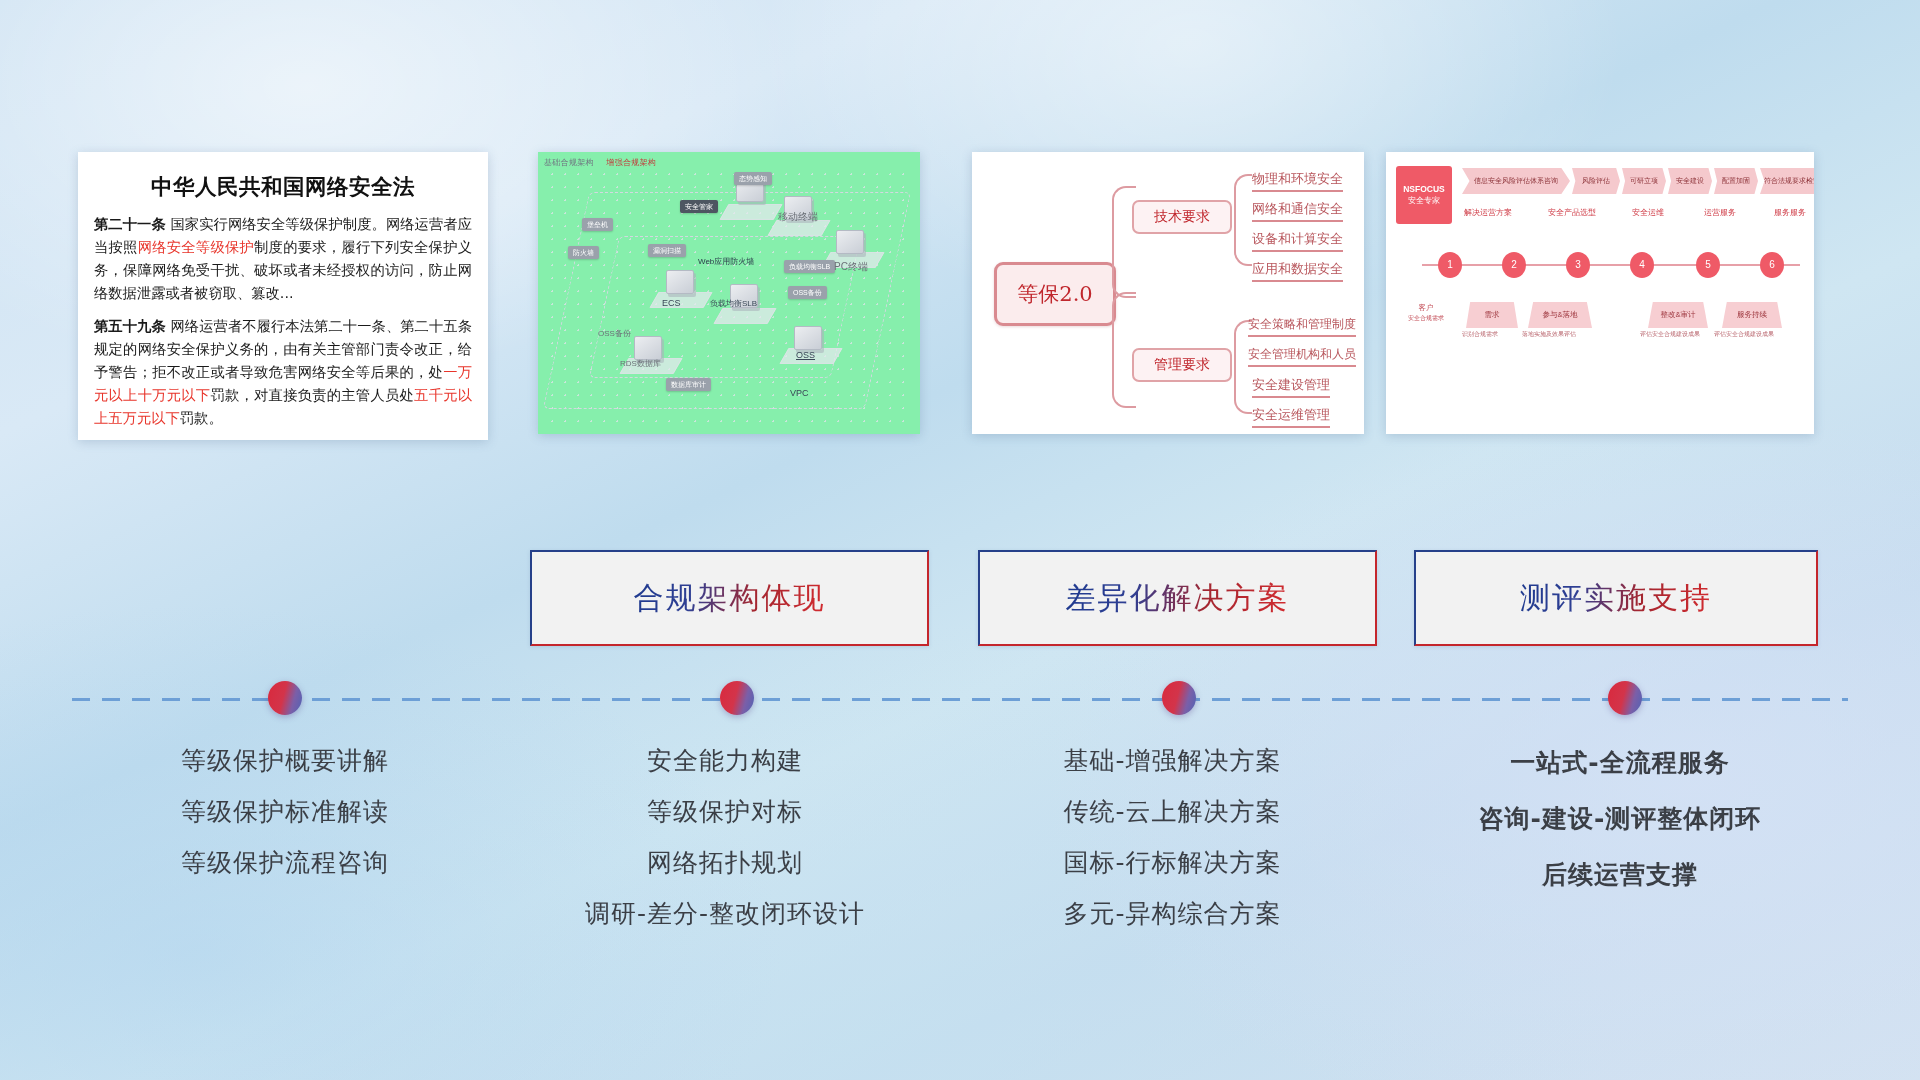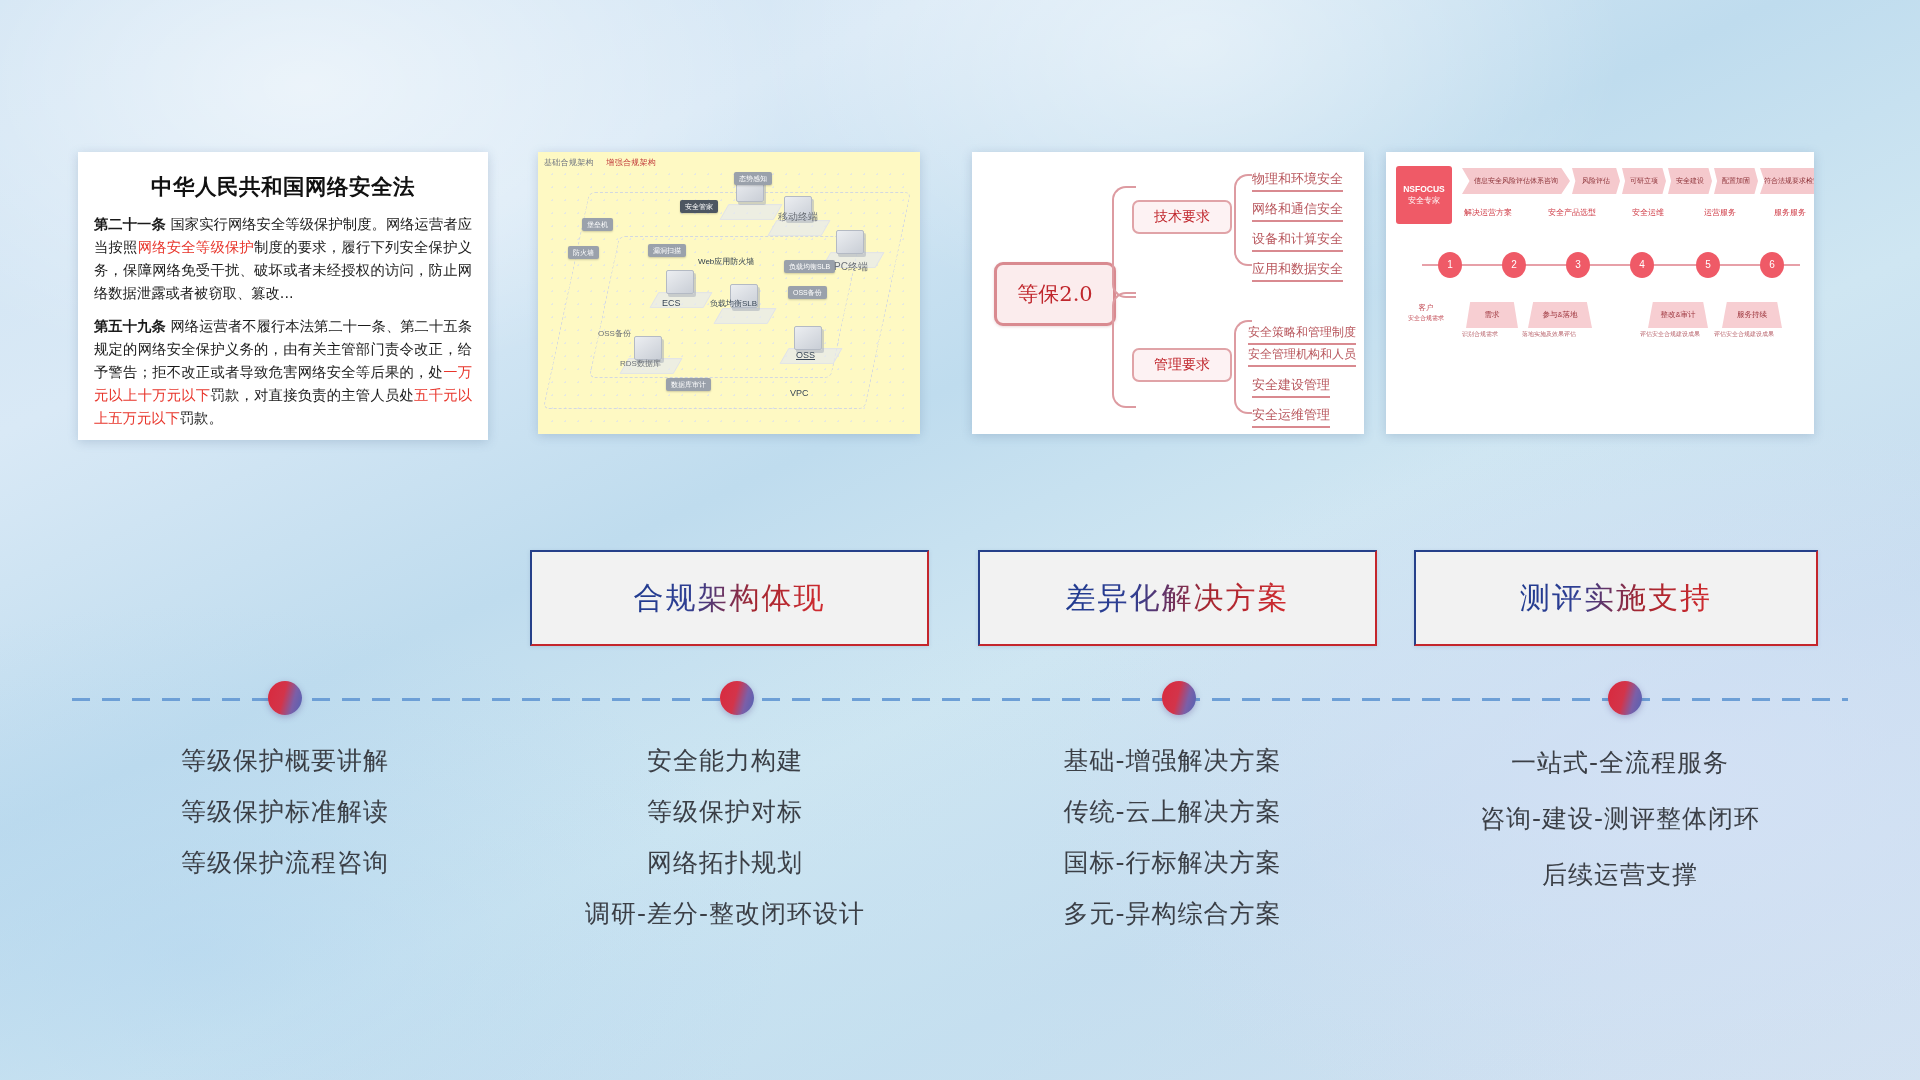--- a/index.html
+++ b/index.html
@@ -27,21 +27,21 @@
 
   
   .law{padding:14px 16px 10px;box-sizing:border-box;height:100%;
        font-family:"DejaVu Sans","Liberation Sans",sans-serif;}
   .law h1{margin:6px 0 12px;text-align:center;font-size:21.5px;font-weight:bold;color:#111;letter-spacing:.5px;}
   .law p{margin:0 0 9px;font-size:14.3px;line-height:1.62;color:#1a1a1a;text-align:justify;}
   .law b{font-weight:bold;}
   .law .rd{color:#e8342a;}
 
   
-  .arch{position:relative;width:100%;height:100%;background:#fef9c3;text-align:center;}
+  .arch{position:relative;width:100%;height:100%;background:#86efac;text-align:center;}
   .arch .tagbar{position:absolute;left:6px;top:5px;font-size:8px;color:#6f7580;letter-spacing:.3px;}
   .arch .tagbar .t2{color:#c23b3b;margin-left:10px;}
   .arch .dotgrid{position:absolute;inset:16px 8px 8px 8px;
      background-image:radial-gradient(#dfe3e9 1px, transparent 1px);background-size:13px 13px;opacity:.75;}
   .node{position:absolute;}
   .box3d{width:26px;height:22px;background:linear-gradient(145deg,#eceef1,#c9ced6);
          border:1px solid #b4bac4;border-radius:2px;box-shadow:2px 3px 0 rgba(170,176,186,.55);}
   .plate{position:absolute;width:52px;height:26px;background:rgba(230,233,238,.72);
          border:1px solid #dfe2e7;transform:skewX(-30deg) scaleY(.55);}
   .pill{position:absolute;background:#7d838d;color:#fff;font-size:7px;line-height:11px;
@@ -108,21 +108,21 @@
 
   
   .lists{position:absolute;left:0;top:735px;width:1920px;height:240px;}
   .lcol{position:absolute;top:0;text-align:center;}
   .lcol .li{font-size:25px;line-height:51px;color:#3b3f46;letter-spacing:1px;
      font-family:"DejaVu Sans","Liberation Sans",sans-serif;}
   .lcol.l1{left:60px;width:450px;}
   .lcol.l2{left:500px;width:450px;}
   .lcol.l3{left:945px;width:455px;}
   .lcol.l4{left:1390px;width:460px;}
-  .lcol.l4 .li{line-height:56px;}
+  .lcol.l4 .li{line-height:56px;font-weight:bold;}
 </style>
 </head>
 <body>
 
 <div class="stage">
 
   <div class="cards">
 
     <div class="card c1">
       <div class="law">
@@ -206,21 +206,21 @@
         <div class="mbranch" style="left:160px;top:196px;">管理要求</div>
 
         <div class="mcurve" style="left:262px;top:22px;width:16px;height:88px;"></div>
         <div class="mcurve" style="left:262px;top:168px;width:16px;height:90px;"></div>
 
         <div class="mleaf" style="left:280px;top:18px;">物理和环境安全</div>
         <div class="mleaf" style="left:280px;top:48px;">网络和通信安全</div>
         <div class="mleaf" style="left:280px;top:78px;">设备和计算安全</div>
         <div class="mleaf" style="left:280px;top:108px;">应用和数据安全</div>
 
-        <div class="mleaf" style="left:276px;top:172px;font-size:12px;font-family:Liberation Mono, monospace;">安全策略和管理制度</div>
+        <div class="mleaf" style="left:276px;top:164px;font-size:12px;font-family:Liberation Mono, monospace;">安全策略和管理制度</div>
         <div class="mleaf" style="left:276px;top:194px;font-size:12px;">安全管理机构和人员</div>
         <div class="mleaf" style="left:280px;top:224px;">安全建设管理</div>
         <div class="mleaf" style="left:280px;top:254px;">安全运维管理</div>
       </div>
     </div>
 
     <div class="card c4">
       <div class="nsf">
         <div class="nsfbadge">
           <div class="bn">NSFOCUS</div>

